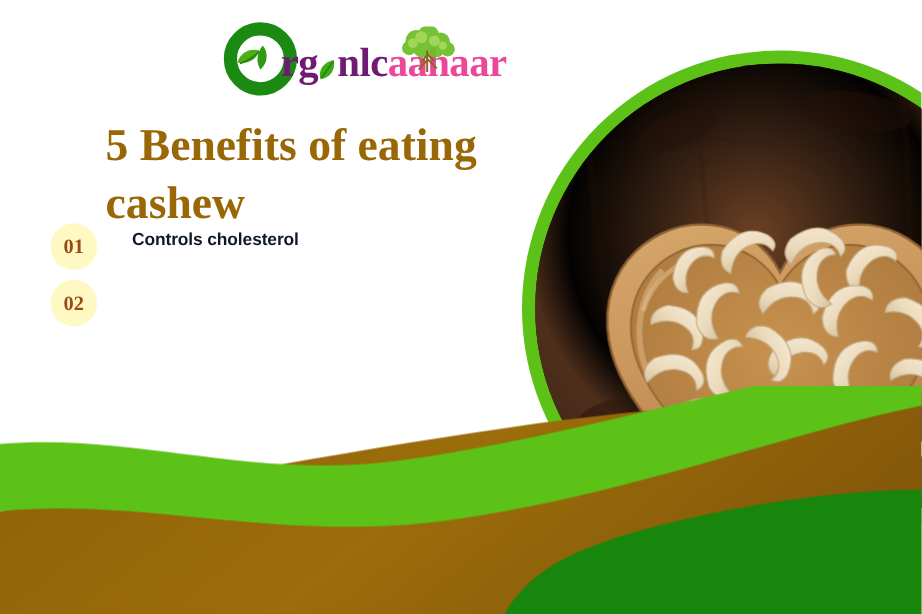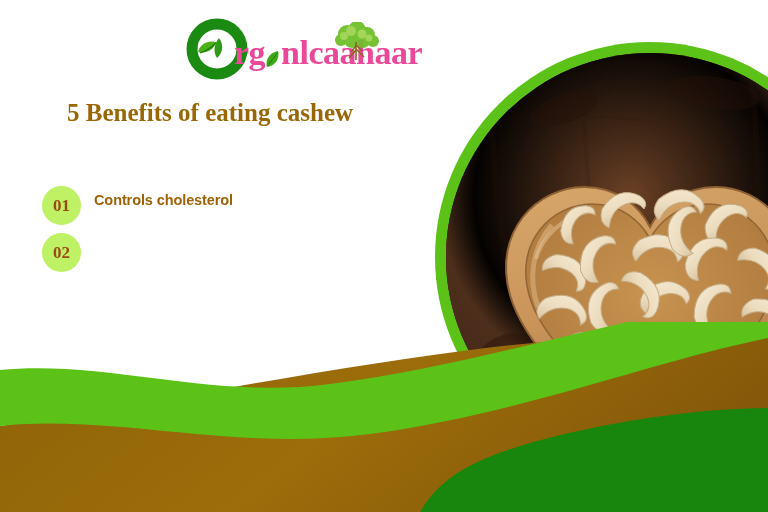--- a/index.html
+++ b/index.html
@@ -58,66 +58,66 @@
     font-family:"Liberation Serif", serif;
     font-weight:bold;
     font-size:34px;
     letter-spacing:-0.5px;
     line-height:1;
     margin-left:-14px;
     margin-bottom:10px;
     white-space:nowrap;
     position:relative;
   }
-  .lw-brown { color:#ec4899; }
+  .lw-brown { color:#701a75; }
   .lw-green { color:#ec4899; }
   .logo-leaf { position:relative; display:inline-block; width:16px; height:20px; vertical-align:-3px; }
   .logo-leaf svg { position:absolute; left:0; top:2px; }
   .logo-tree { position:absolute; left:95px; top:-14px; width:54px; height:40px; }
 
   
   .title {
     position:absolute;
-    left:67px; top:97px;
+    left:88px; top:97px;
     width:380px;
     font-family:"Liberation Serif", serif;
     font-weight:bold;
-    font-size:25px;
+    font-size:38px;
     line-height:1.28;
     color:#996706;
     z-index:6;
   }
 
   
   .list { position:absolute; left:42px; top:185px; width:330px; z-index:6; }
   .list-item {
     display:flex;
     align-items:flex-start;
     height:47px;
   }
   .badge {
     flex:0 0 auto;
     width:39px; height:39px;
     border-radius:50%;
-    background:#bef264;
+    background:#fef9c3;
     color:#9a4a14;
     font-family:"Liberation Serif", serif;
     font-weight:bold;
     font-size:17px;
     display:flex; align-items:center; justify-content:center;
     margin-top:1px;
   }
   .benefit-text {
-    margin-left:13px;
+    margin-left:29px;
     margin-top:5px;
     font-family:"Liberation Sans", sans-serif;
     font-weight:bold;
     font-size:14.5px;
     line-height:1.45;
-    color:#a16207;
+    color:#0f172a;
     letter-spacing:-0.1px;
   }
   .item-5 { height:auto; }
 </style>
 </head>
 <body>
 
 <div class="canvas">
 
   <div class="photo-wrap">

